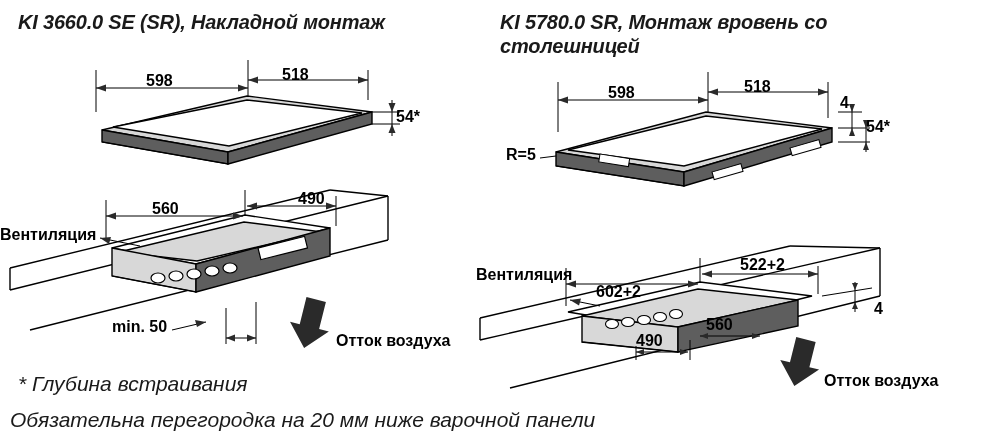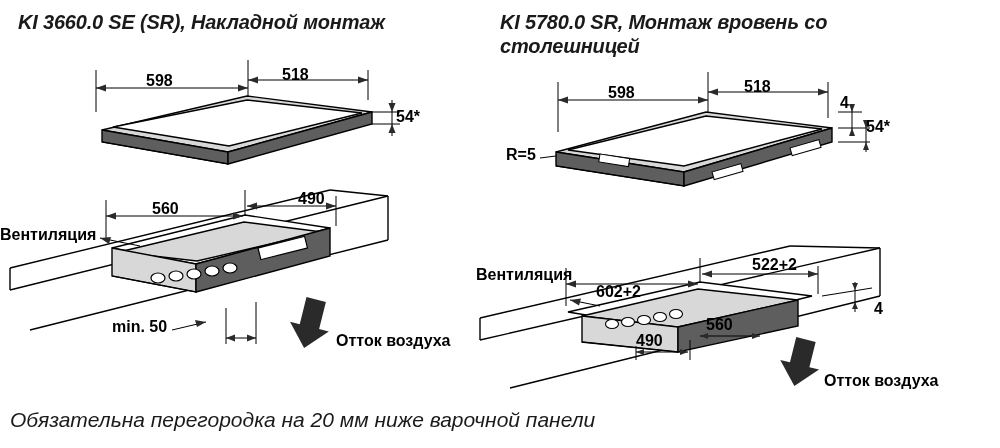--- a/index.html
+++ b/index.html
@@ -232,21 +232,22 @@
   <div class="lbl" style="left:336px; top:332px;">Отток воздуха</div>
 
   <div class="lbl" style="left:608px; top:84px;">598</div>
   <div class="lbl" style="left:744px; top:78px;">518</div>
   <div class="lbl" style="left:840px; top:94px;">4</div>
   <div class="lbl" style="left:866px; top:118px;">54*</div>
   <div class="lbl" style="left:506px; top:146px;">R=5</div>
 
   <div class="lbl" style="left:476px; top:266px;">Вентиляция</div>
   <div class="lbl" style="left:596px; top:264px;margin-top:19px;">602+2</div>
-  <div class="lbl" style="left:740px; top:256px;margin-left:12px;">522+2</div>
+  <div class="lbl" style="left:740px; top:256px;">522+2</div>
   <div class="lbl" style="left:636px; top:332px;">490</div>
   <div class="lbl" style="left:706px; top:316px;">560</div>
   <div class="lbl" style="left:874px; top:300px;">4</div>
   <div class="lbl" style="left:824px; top:372px;">Отток воздуха</div>
 
+  <div class="foot" id="foot1">* Глубина встраивания</div>
   <div class="foot" id="foot2">Обязательна перегородка на 20 мм ниже варочной панели</div>
 
 </div>
 
 </body></html>

